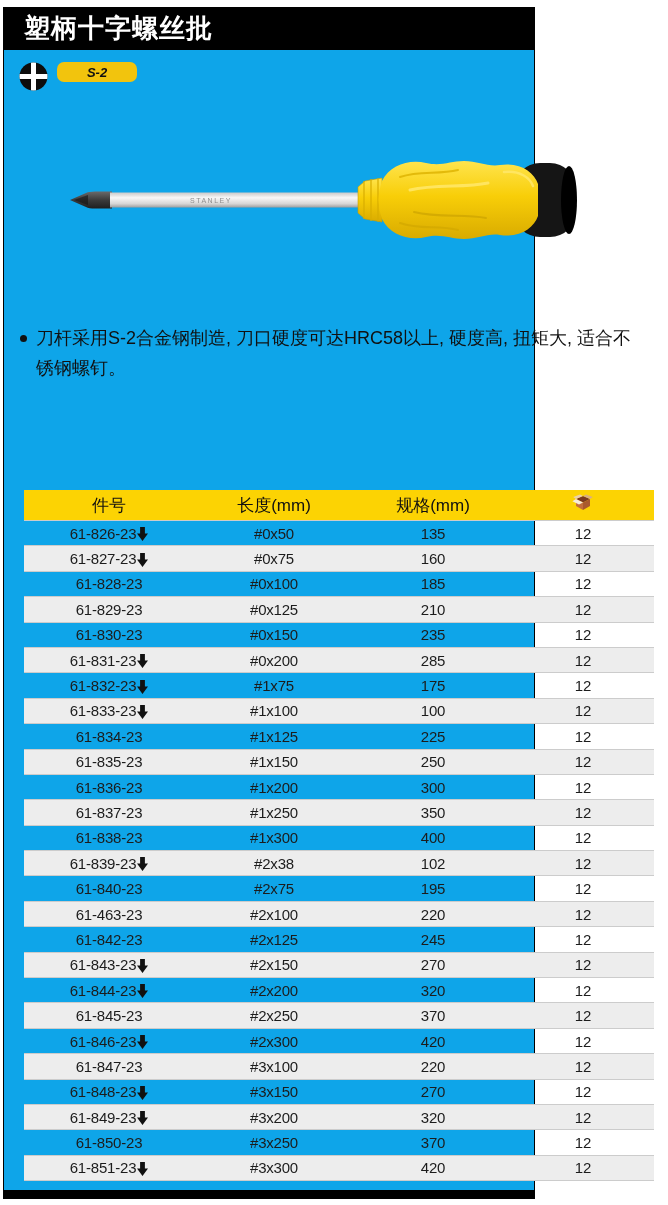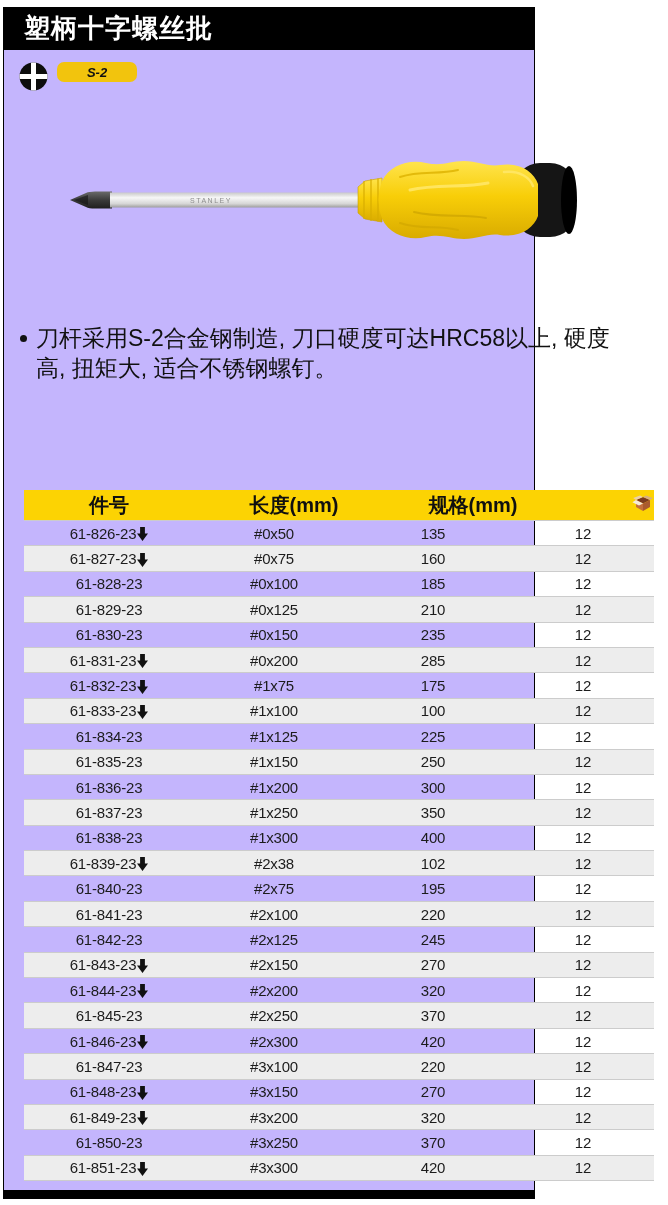--- a/index.html
+++ b/index.html
@@ -3,55 +3,55 @@
 <meta charset="utf-8">
 <style>
   html,body{margin:0;padding:0;}
   body{
     width:668px;height:1205px;background:#ffffff;position:relative;
     font-family:"Liberation Sans","DejaVu Sans",sans-serif;color:#111;
     -webkit-font-smoothing:antialiased;
   }
   .frame{
     position:absolute;left:3px;top:7px;width:532px;height:1192px;
-    box-sizing:border-box;background:#c4b5fd;
+    box-sizing:border-box;background:#0ea5e9;
     border-left:1px solid #000;border-right:1px solid #000;border-bottom:9px solid #000;
     position:absolute;
   }
   .titlebar{
     height:43px;background:#000;color:#fff;display:flex;align-items:center;
     padding-left:20px;box-sizing:border-box;
   }
   .titlebar .t{font-size:26px;font-weight:bold;letter-spacing:1px;}
   .brand{position:absolute;top:55px;left:15px;display:flex;gap:9px;}
   .badge{
     min-width:80px;height:20px;background:#F2C40D;border-radius:7px;
     display:flex;align-items:center;justify-content:center;
     font-size:13px;font-weight:bold;font-style:italic;color:#111;padding:0 6px;box-sizing:border-box;
   }
   .sd{position:absolute;top:143px;left:60px;width:520px;height:100px;}
   .features{
     position:absolute;top:316px;left:15px;width:616px;
-    list-style:none;margin:0;padding:0;font-size:23px;line-height:30px;color:#111;
+    list-style:none;margin:0;padding:0;font-size:18px;line-height:30px;color:#111;
   }
   .features li{position:relative;padding-left:17px;margin-bottom:9px;}
   .features li .dot{
     position:absolute;left:1px;top:12px;width:7px;height:7px;border-radius:50%;background:#111;
   }
   .spec-table{position:absolute;top:483px;left:20px;width:630px;font-size:15px;}
   .tr{
     display:grid;grid-template-columns:170px 160px 158px 142px;
     height:24.4px;align-items:center;border-top:1px solid #cccccc;
   }
   .tr.alt{background:#EDEDED;}
   .tr:last-child{border-bottom:1px solid #cccccc;}
   .thead{
     display:grid;grid-template-columns:170px 160px 158px 142px;
     height:30px;align-items:center;background:#FCD303;border-top:none;
-    font-size:20px;font-weight:bold;color:#101010;gap:20px;
+    font-size:17px;font-weight:normal;color:#101010;
   }
   .td,.th{text-align:center;white-space:nowrap;letter-spacing:-0.2px;color:#1c1c1c;}
   .th{letter-spacing:0;color:#101010;}
   .td.part{display:flex;align-items:center;justify-content:center;gap:1px;}
   .arr{display:inline-flex;align-items:center;transform:translateY(1px);}
   .boxicon{display:inline-flex;align-items:center;justify-content:center;width:100%;}
 </style>
 </head>
 <body>
 
@@ -296,21 +296,21 @@
         <div class="tr">
           <div class="td part">
             <span>61-840-23</span>
           </div>
           <div class="td">#2x75</div>
           <div class="td">195</div>
           <div class="td">12</div>
         </div>
         <div class="tr alt">
           <div class="td part">
-            <span>61-841-23</span>
+            <span>61-463-23</span>
           </div>
           <div class="td">#2x100</div>
           <div class="td">220</div>
           <div class="td">12</div>
         </div>
         <div class="tr">
           <div class="td part">
             <span>61-842-23</span>
           </div>
           <div class="td">#2x125</div>

